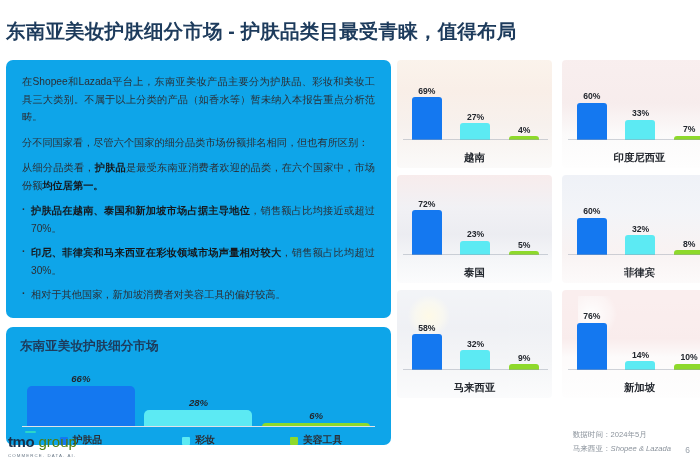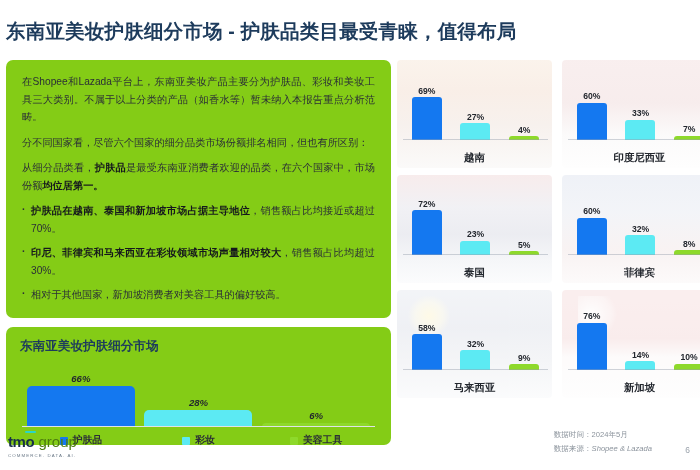--- a/index.html
+++ b/index.html
@@ -15,21 +15,21 @@
   
   .title{
     position:absolute;left:6px;top:18px;
     font-size:19.5px;font-weight:bold;
     color:#1d3b5c;letter-spacing:.2px;white-space:nowrap;
   }
 
   
   .left-col{position:absolute;left:6px;top:60px;width:385px;}
   .panel{
-    background:#84cc16;border-radius:7px;
+    background:#0ea5e9;border-radius:7px;
     box-sizing:border-box;
   }
   .text-panel{padding:13px 16px 14px 16px;}
   .para{
     font-size:10.2px;color:#2b2f36;line-height:1.72;
     margin:0 0 8px 0;text-align:justify;
   }
   .para:last-child{margin-bottom:0;}
   .para b{font-weight:bold;color:#15181d;}
   .bullets{margin:0;padding:0;list-style:none;}
@@ -105,21 +105,21 @@
     line-height:1;position:relative;display:inline-block;
   }
   .logo-main .grp{font-weight:normal;color:#4d7c0f;letter-spacing:0;}
   .logo-bar{
     position:absolute;left:17px;top:-3px;width:11px;height:2.2px;background:#2bd6c8;border-radius:1px;
   }
   .logo-sub{
     font-size:4.4px;color:#6c7a88;letter-spacing:1.1px;margin-top:2.5px;
   }
   .foot{
-    position:absolute;right:48px;bottom:14px;text-align:left;
+    position:absolute;right:29px;bottom:14px;text-align:left;
   }
   .foot div{font-size:7.6px;color:#8b939c;line-height:1.85;}
   .foot .src{font-style:italic;}
   .pageno{
     position:absolute;right:10px;bottom:15px;
     font-size:8.4px;color:#9aa2ab;
   }
 </style>
 </head>
 <body>
@@ -292,17 +292,17 @@
   <div class="logo">
     <div class="logo-main">
       <span class="logo-bar"></span>
       <span>tmo</span><span class="grp"> group</span>
     </div>
     <div class="logo-sub">COMMERCE. DATA. AI.</div>
   </div>
 
   <div class="foot">
     <div><span>数据时间：</span><span>2024年5月</span></div>
-    <div><span>数据来源：</span><span class="src">Shopee &amp; Lazada</span></div>
+    <div><span>马来西亚：</span><span class="src">Shopee &amp; Lazada</span></div>
   </div>
 
   <div class="pageno">6</div>
 </div>
 
 </body></html>

